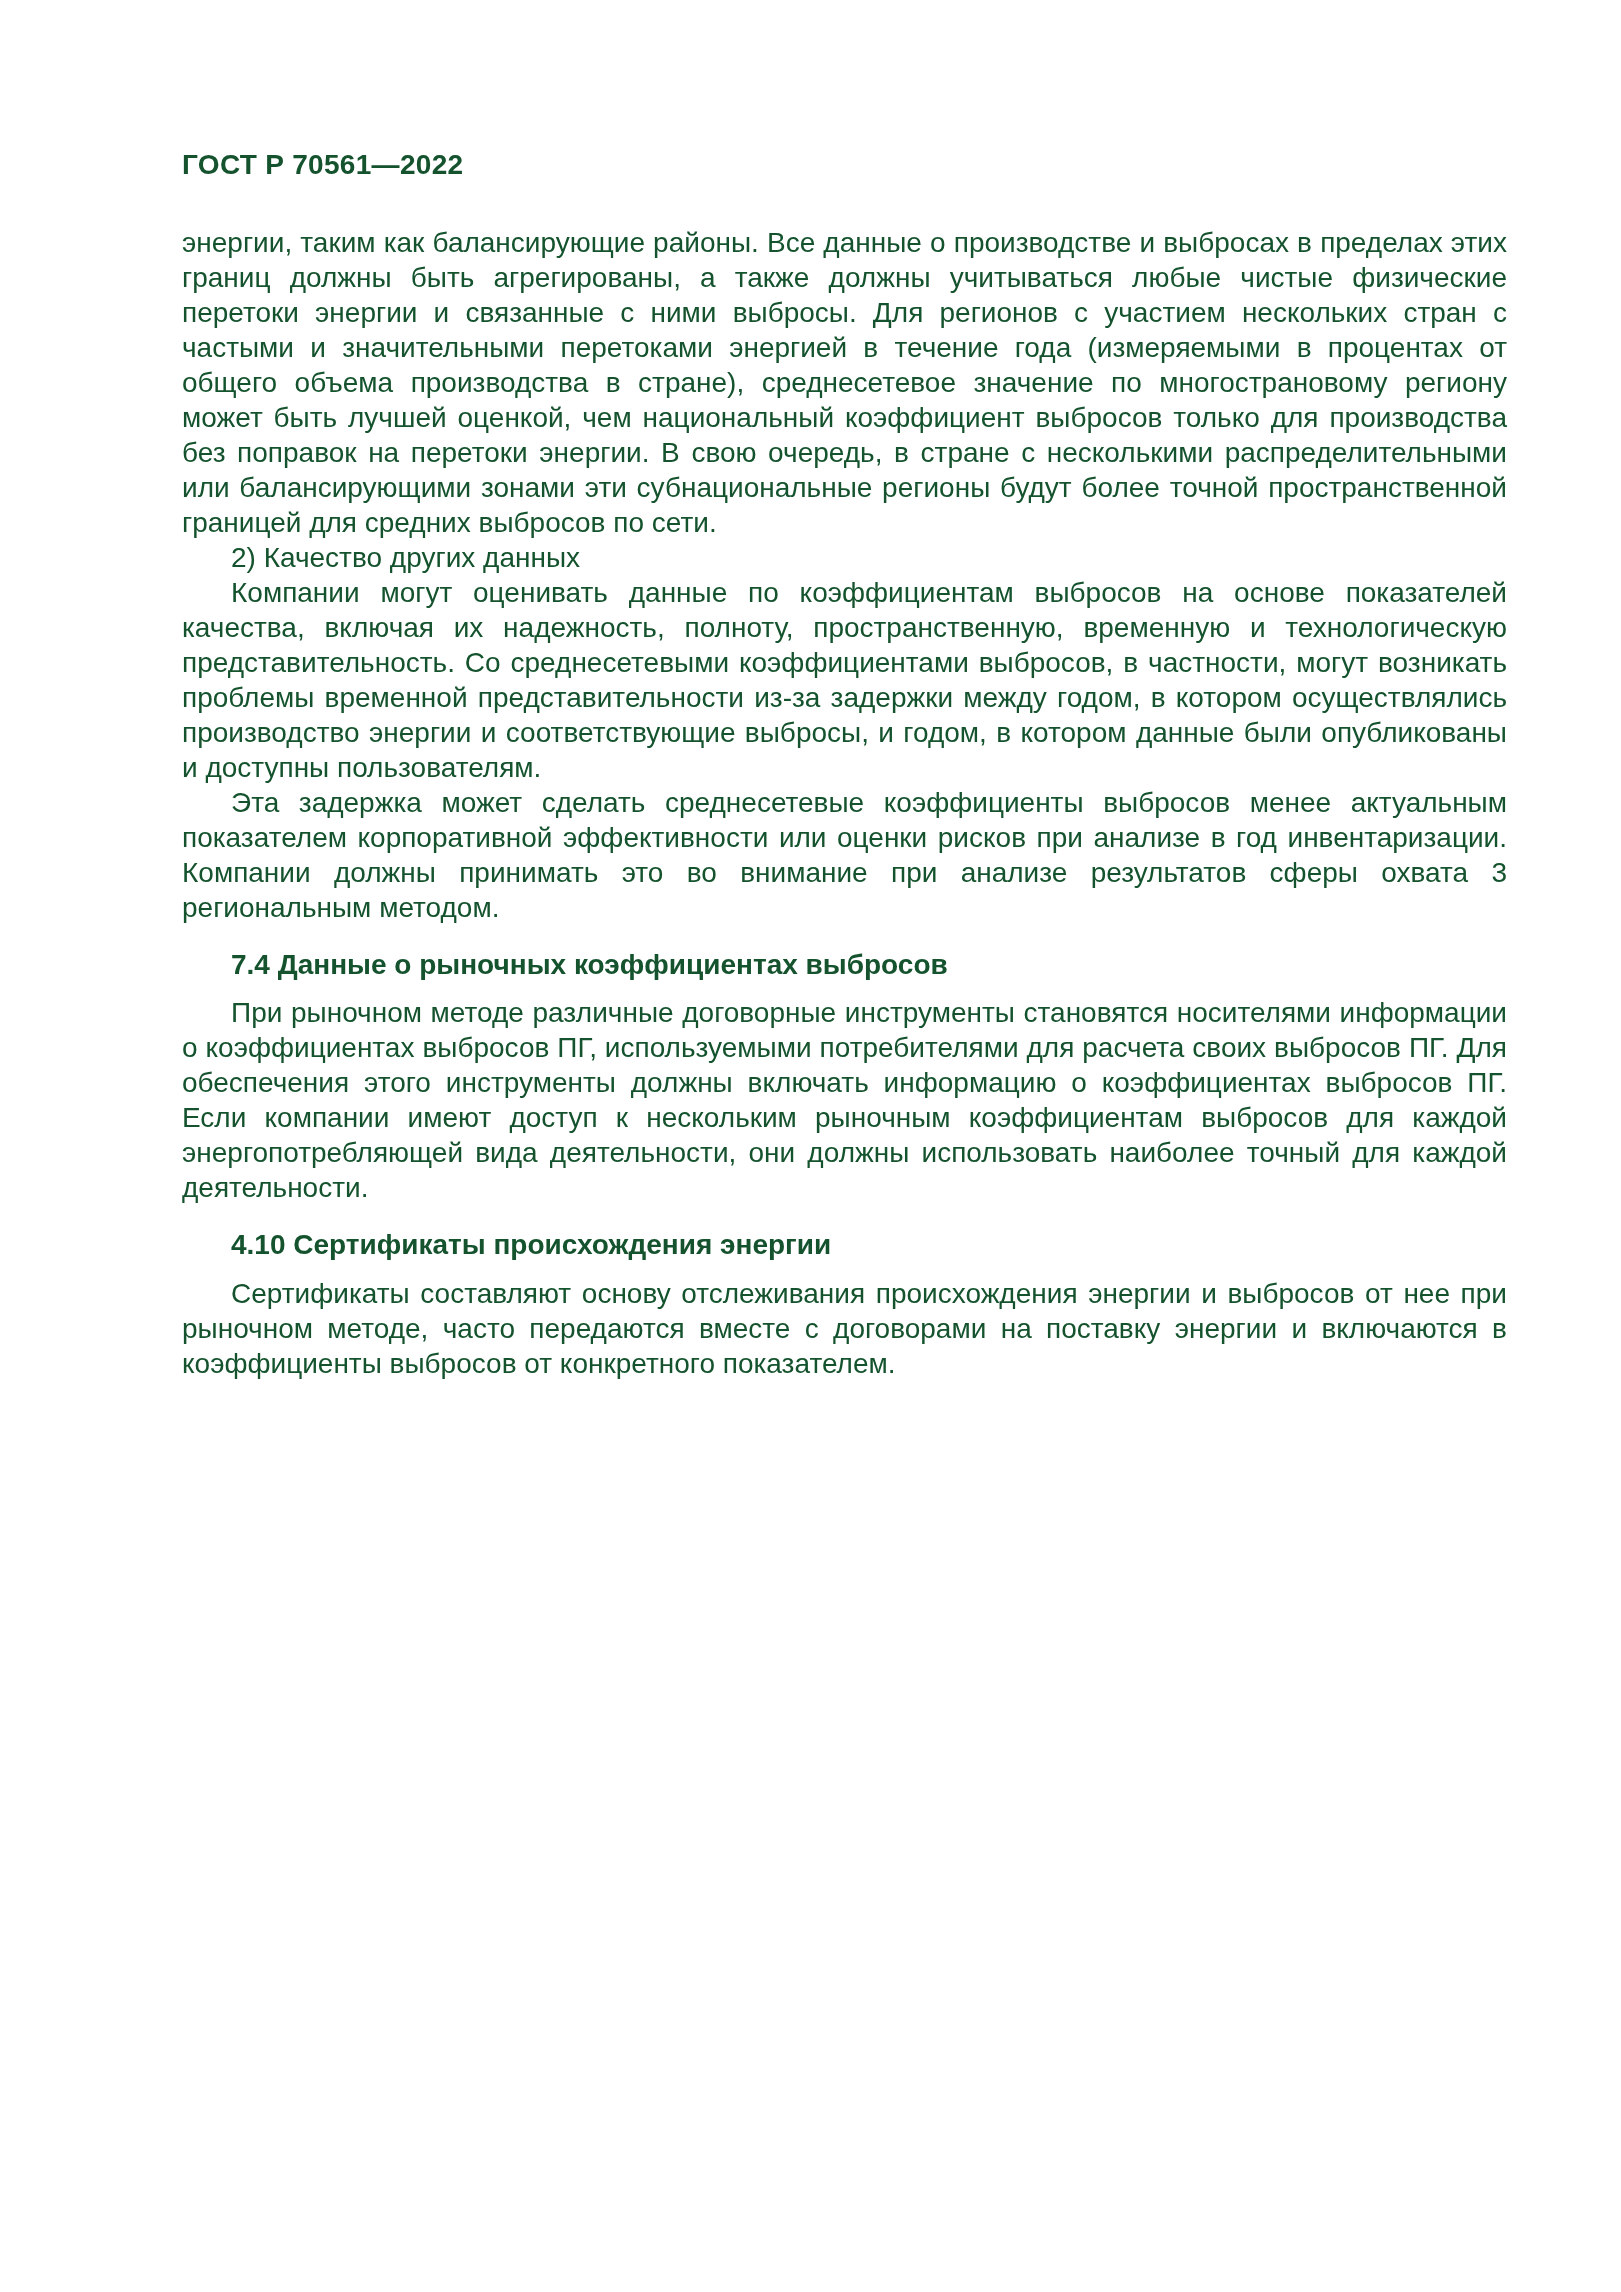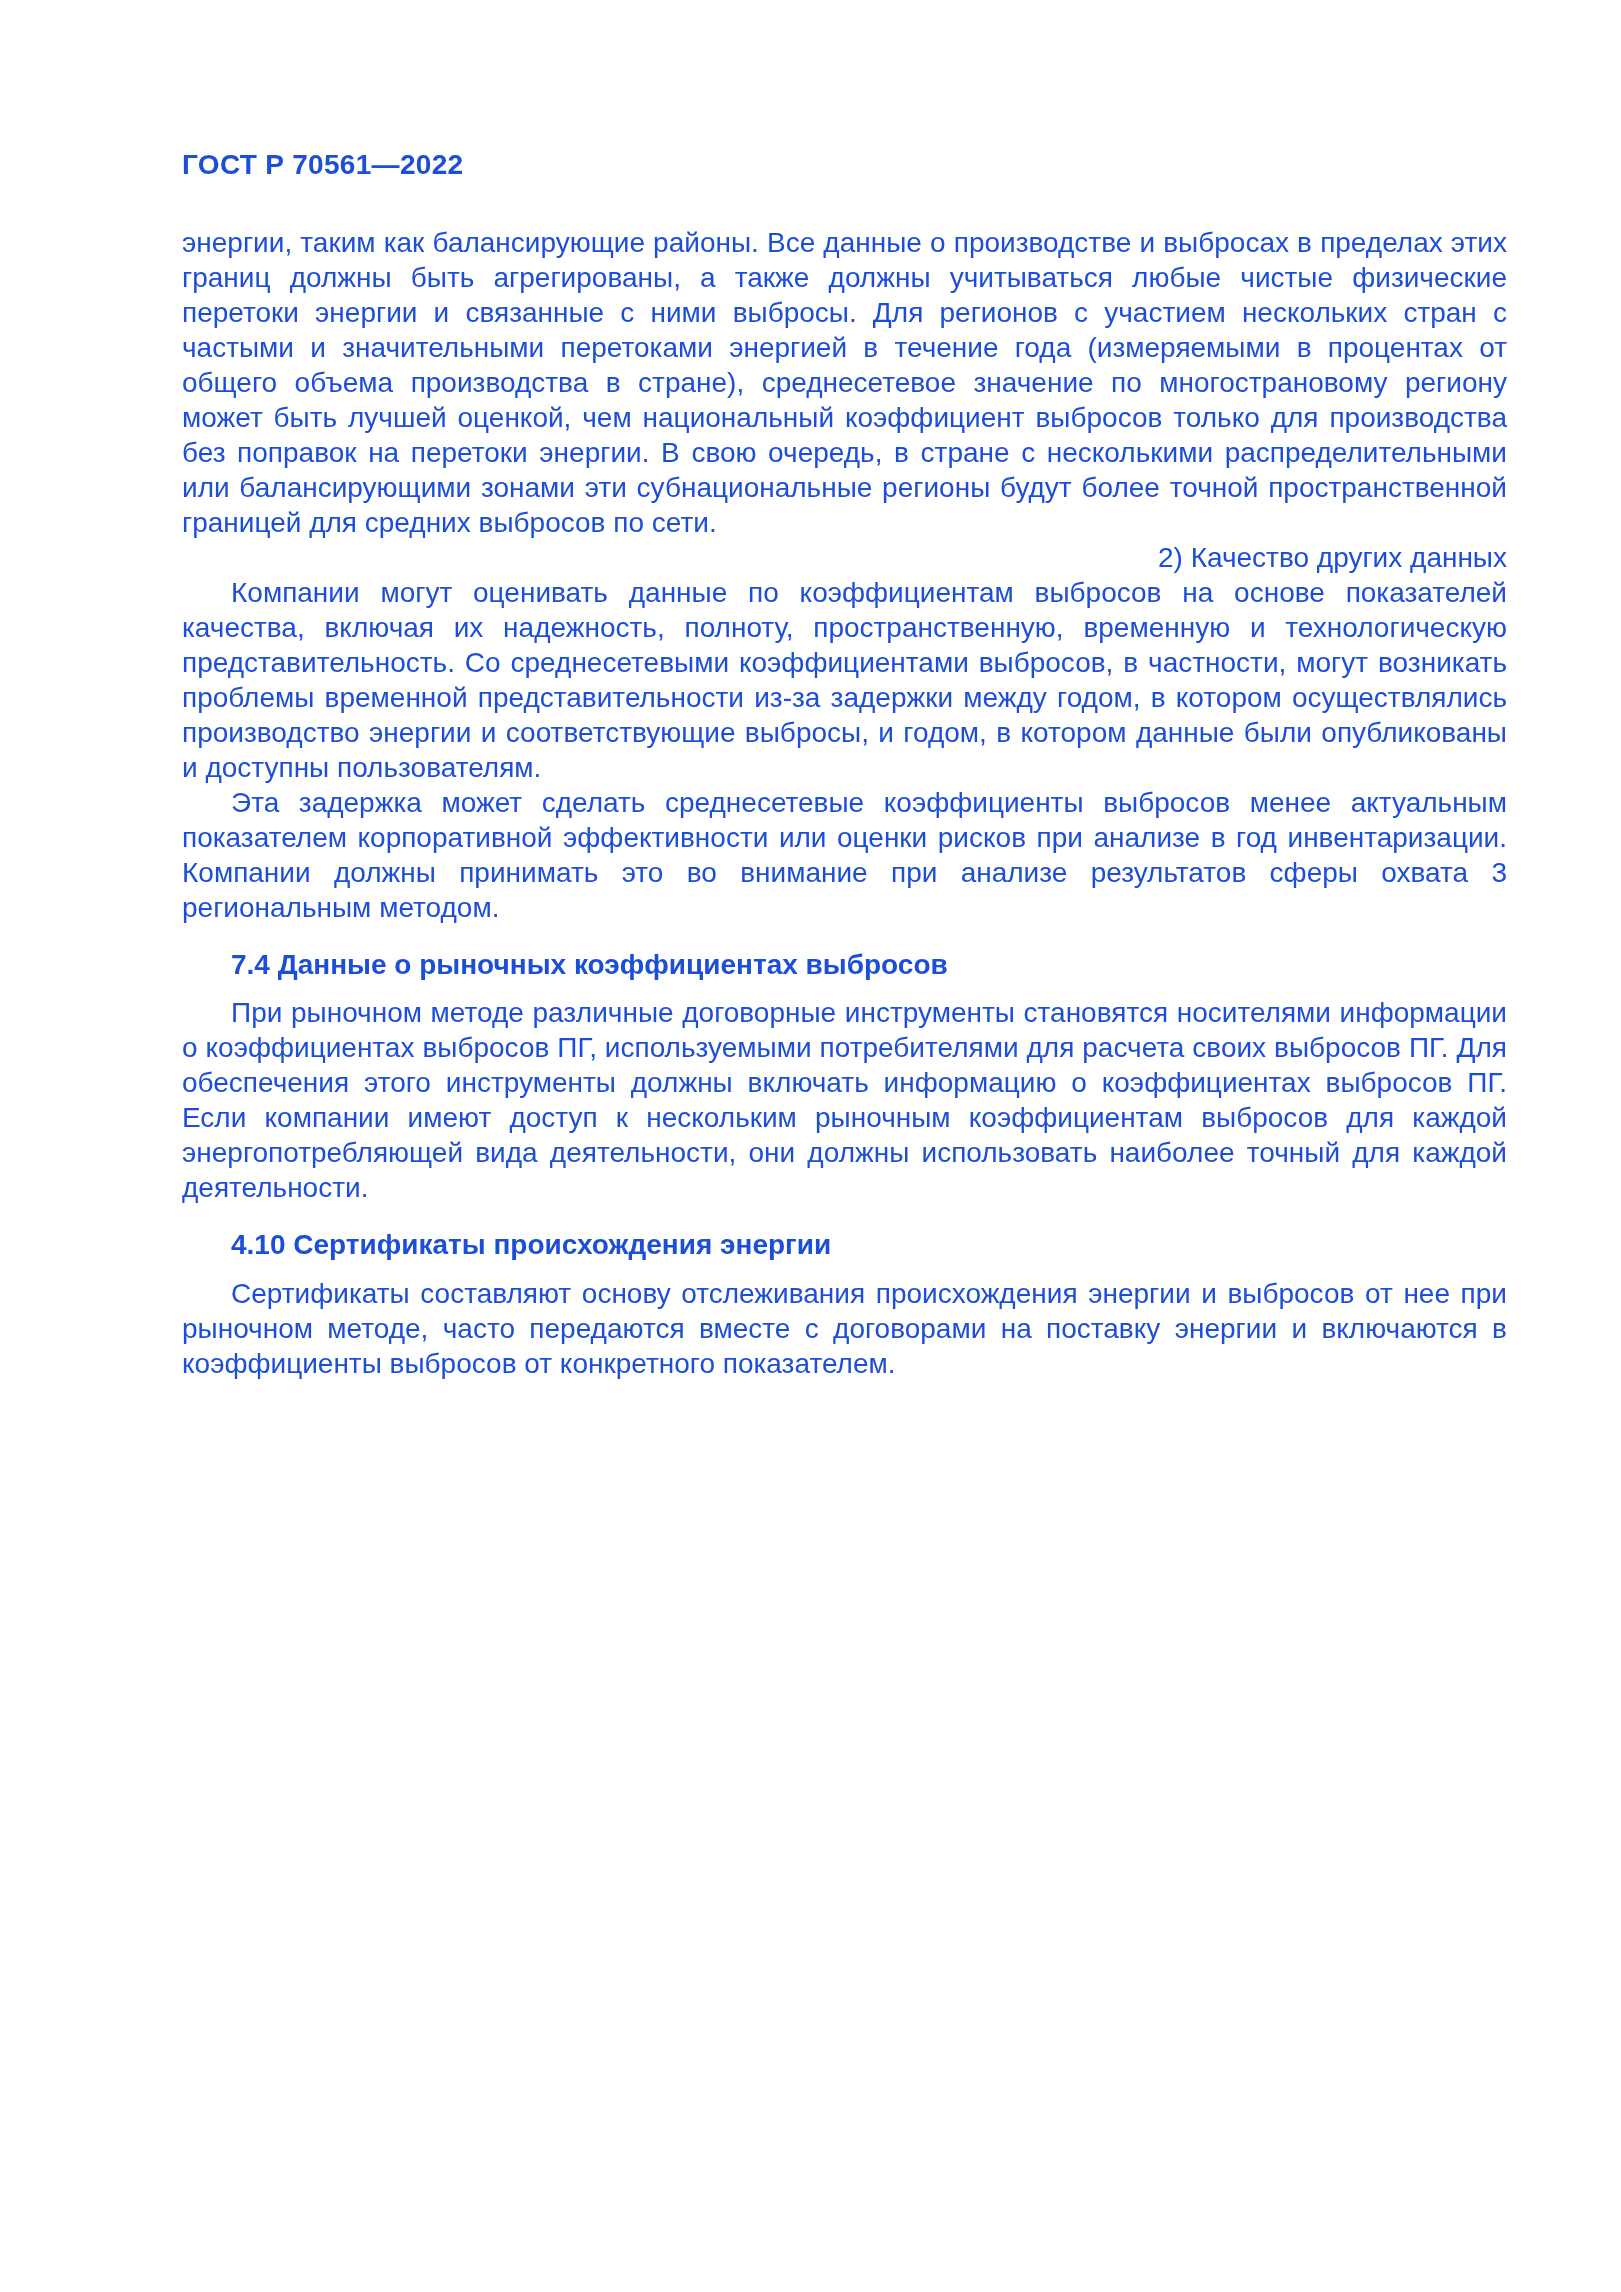--- a/index.html
+++ b/index.html
@@ -5,21 +5,21 @@
   html, body {
     margin: 0;
     padding: 0;
     background: #ffffff;
   }
   .page {
     position: relative;
     width: 1621px;
     height: 2064px;
     background: #ffffff;
-    color: #1d4ed8;
+    color: #14532d;
     font-family: "Liberation Sans", sans-serif;
     overflow: hidden;
   }
   .content {
     position: absolute;
     left: 182px;
     top: 147px;
     width: 1325px;
   }
   .doc-header {
@@ -34,21 +34,21 @@
     font-size: 28px;
     line-height: 35px;
     text-align: justify;
     text-indent: 49px;
   }
   .para.no-indent {
     text-indent: 0;
     margin-top: 43px;
   }
   .para.list-line {
-    text-align: right;
+    text-align: left;
   }
   .heading {
     margin: 21.6px 0 13.7px 0;
     font-size: 28px;
     font-weight: bold;
     line-height: 35px;
     text-indent: 49px;
     text-align: left;
   }
   .page-number {

